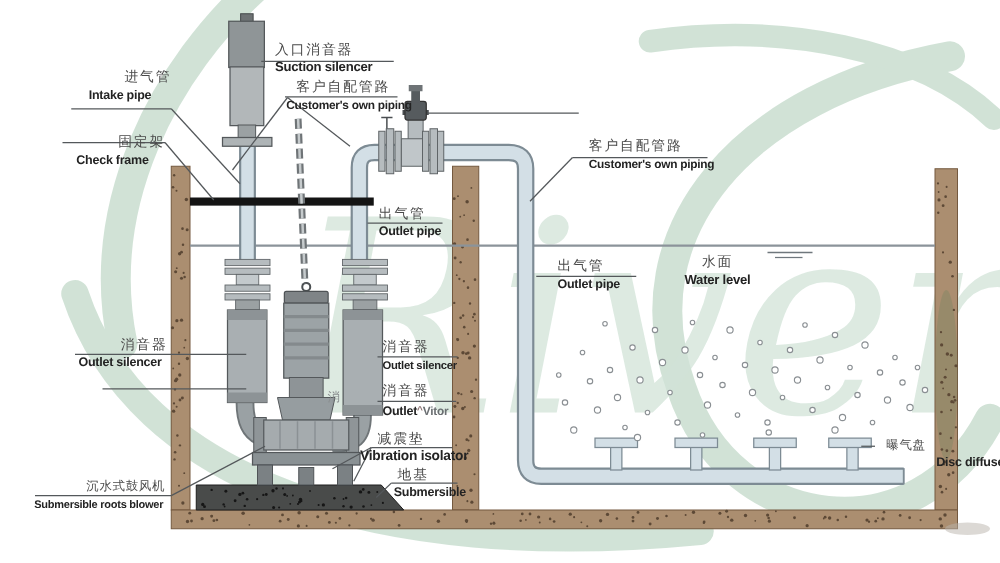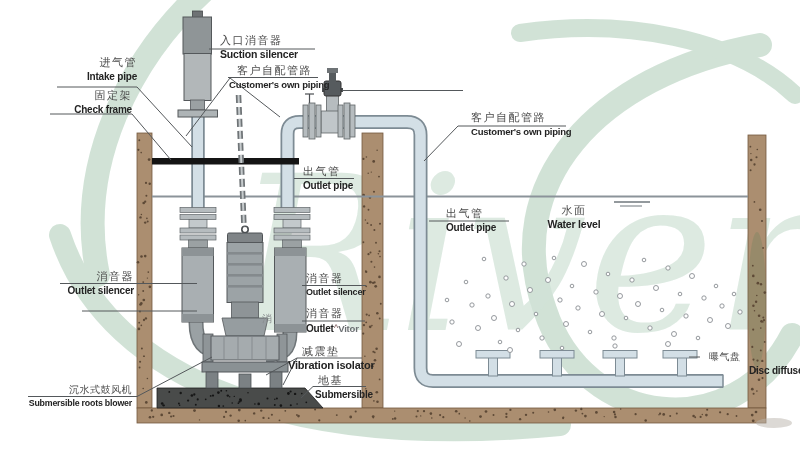--- a/index.html
+++ b/index.html
@@ -1,21 +1,21 @@
 <!DOCTYPE html>
 <html><head>
 <meta charset="utf-8">
 <style>
   html,body{margin:0;padding:0;background:#fff;}
   #stage{position:relative;width:800px;height:450px;overflow:hidden;background:#fff;
          font-family:"Liberation Sans", sans-serif;}
   #stage svg{position:absolute;left:0;top:0;}
   .lbl{position:absolute;color:#3c3c3c;line-height:13px;white-space:nowrap;}
   .lbl .zh{font-size:11px;letter-spacing:1.5px;color:#4a4a4a;}
-  .lbl .en{font-weight:bold;font-size:10px;color:#232323;letter-spacing:-0.2px;margin-top:2px;line-height:11px;}
+  .lbl .en{font-weight:bold;font-size:10px;color:#232323;letter-spacing:-0.2px;margin-top:2px;line-height:11px;text-align:center;}
   .lbl.right{text-align:right;}
   .lbl.center{text-align:center;}
   .small-zh .zh{font-size:9.5px;letter-spacing:0.5px;}
   .note-mark{color:#8a6e6e;font-size:8px;font-weight:bold;vertical-align:2px;}
   .note-txt{color:#6b6f72;font-size:9.5px;font-weight:bold;}
   .stray{color:#8a8e90;font-size:10px;letter-spacing:0;}
 </style>
 </head>
 <body>
 
@@ -524,21 +524,21 @@
 <div class="lbl" style="left:220px;top:34px;">
   <div class="zh">入口消音器</div>
   <div class="en" style="font-size:10.5px;">Suction silencer</div>
 </div>
 
 <div class="lbl right" style="left:55px;top:56px;width:82px;">
   <div class="zh">进气管</div>
   <div class="en">Intake pipe</div>
 </div>
 
-<div class="lbl right" style="left:48px;top:89px;width:84px;">
+<div class="lbl right" style="left:48px;top:108px;width:84px;">
   <div class="zh">固定架</div>
   <div class="en">Check frame</div>
 </div>
 
 <div class="lbl" style="left:229px;top:64px;">
   <div class="zh" style="padding-left:8px;">客户自配管路</div>
   <div class="en" style="font-size:9.5px;">Customer's own piping</div>
 </div>
 
 

